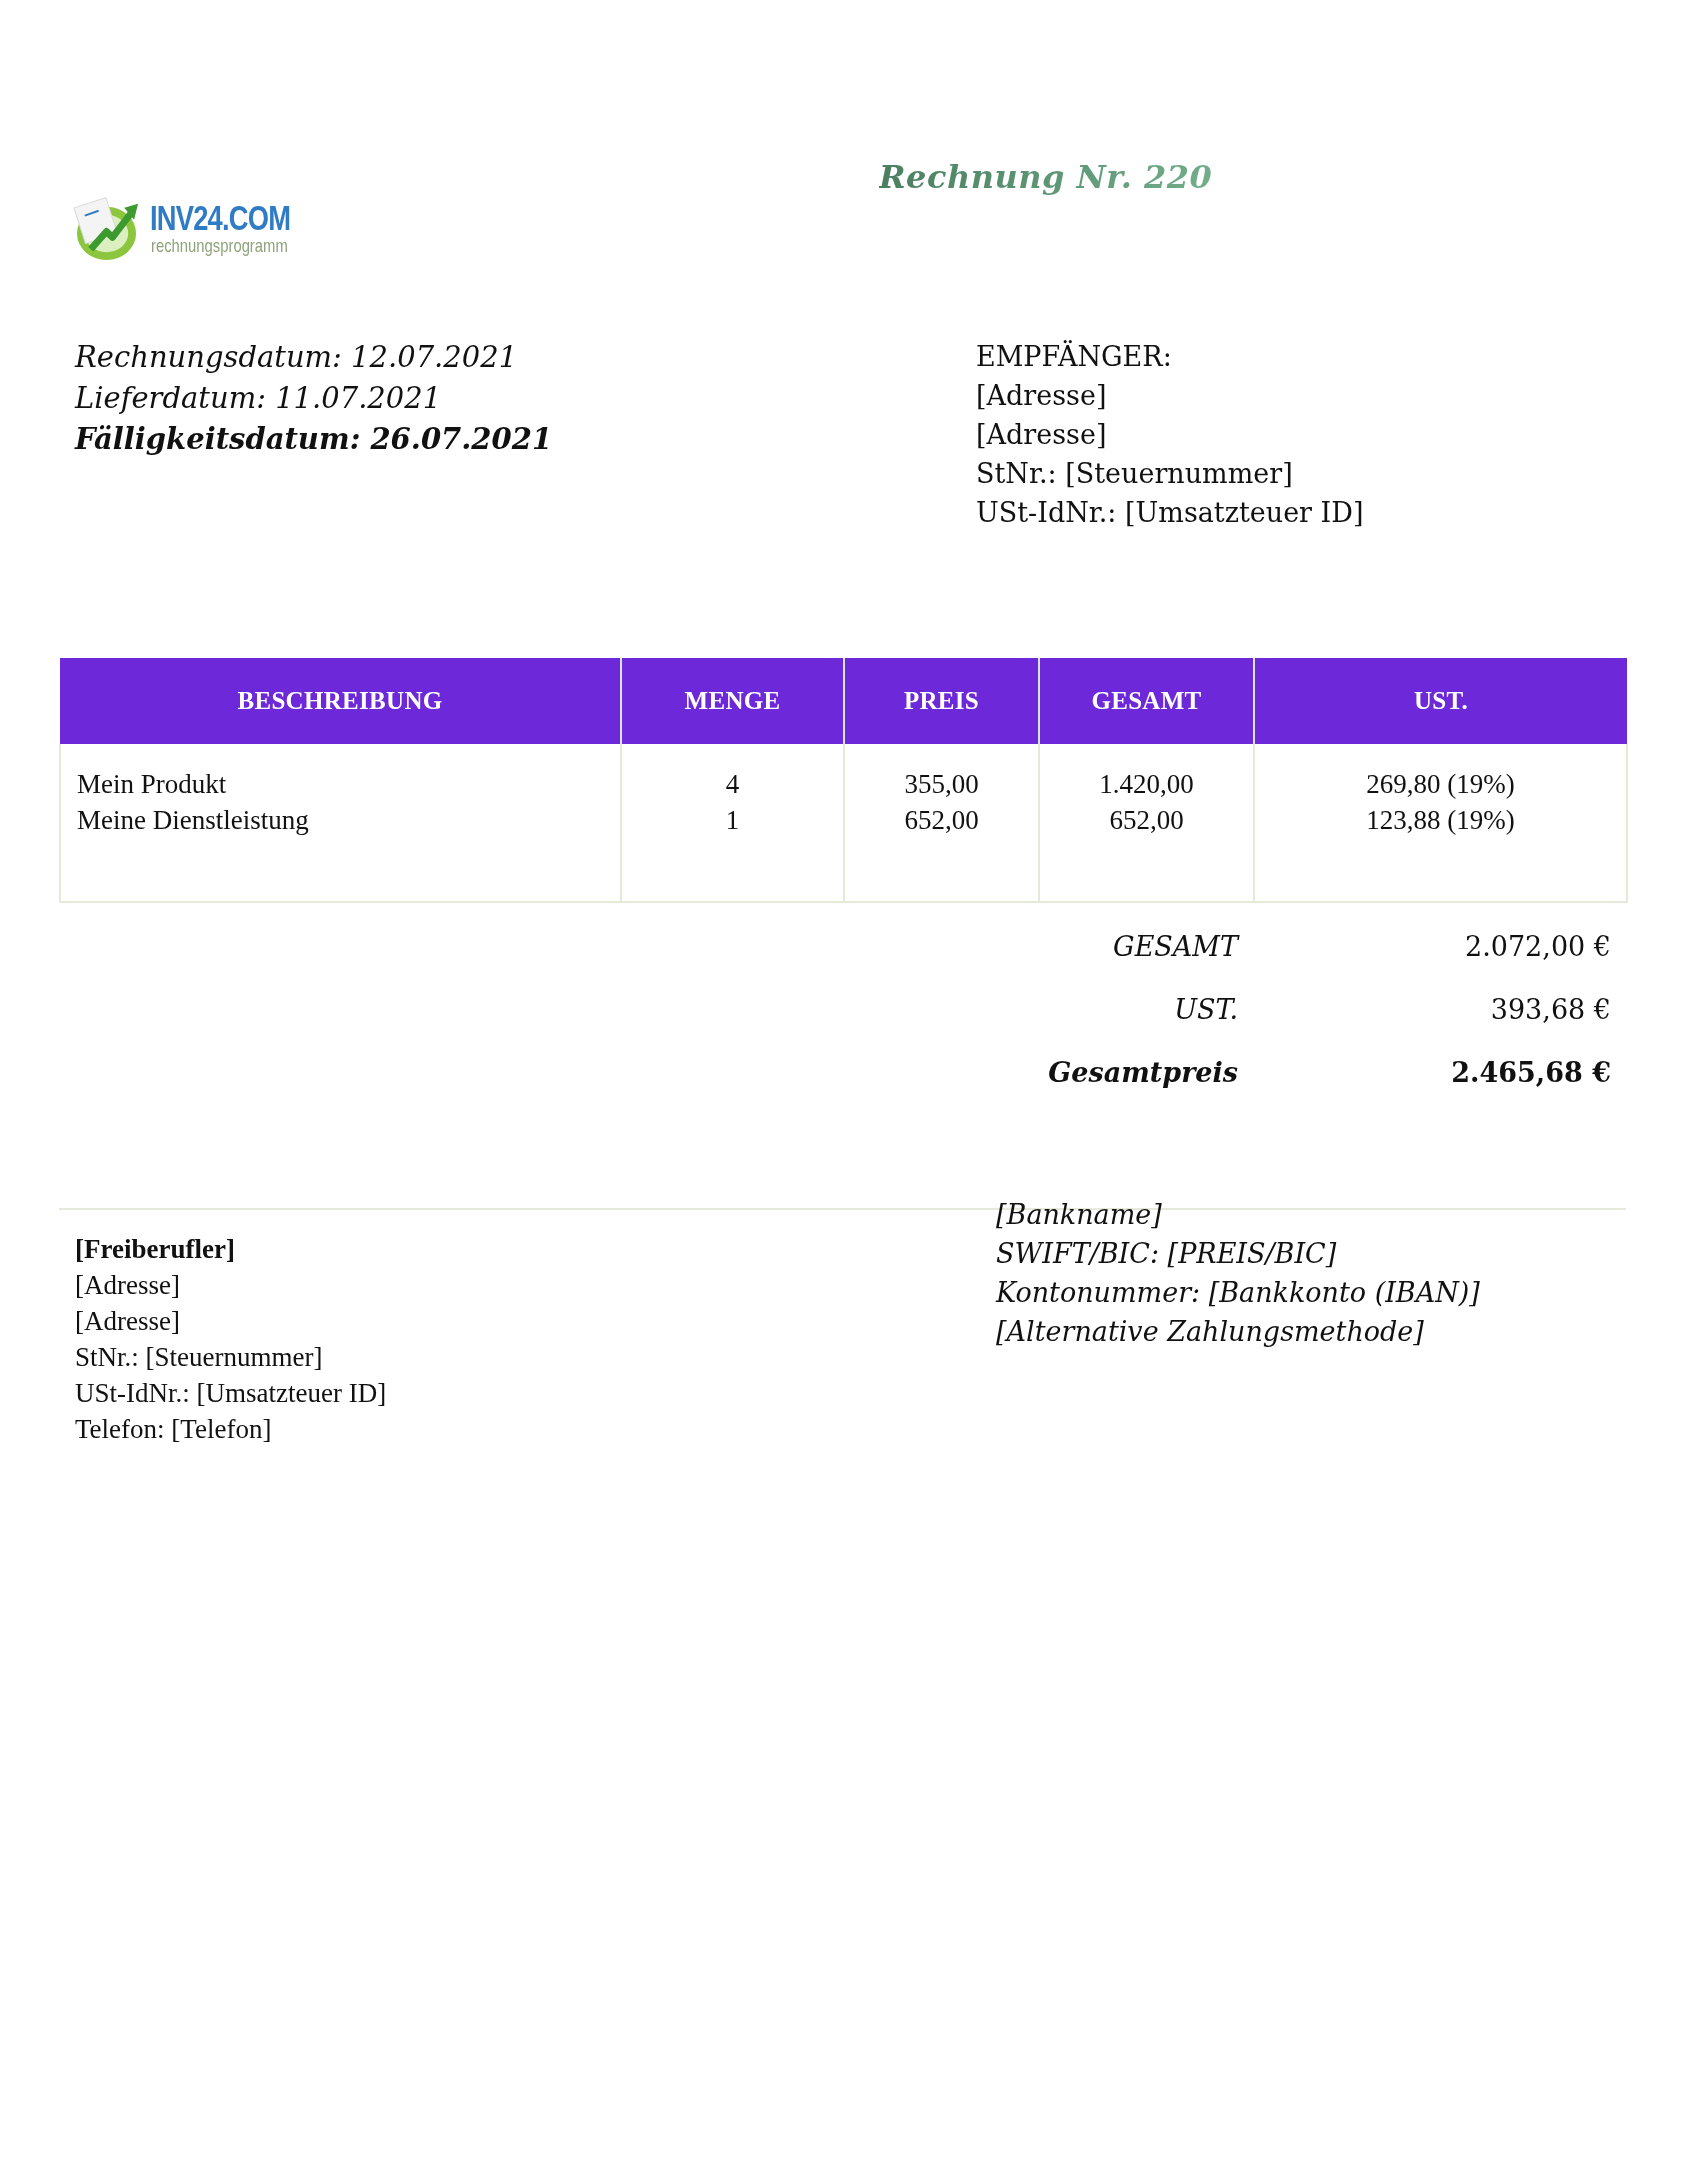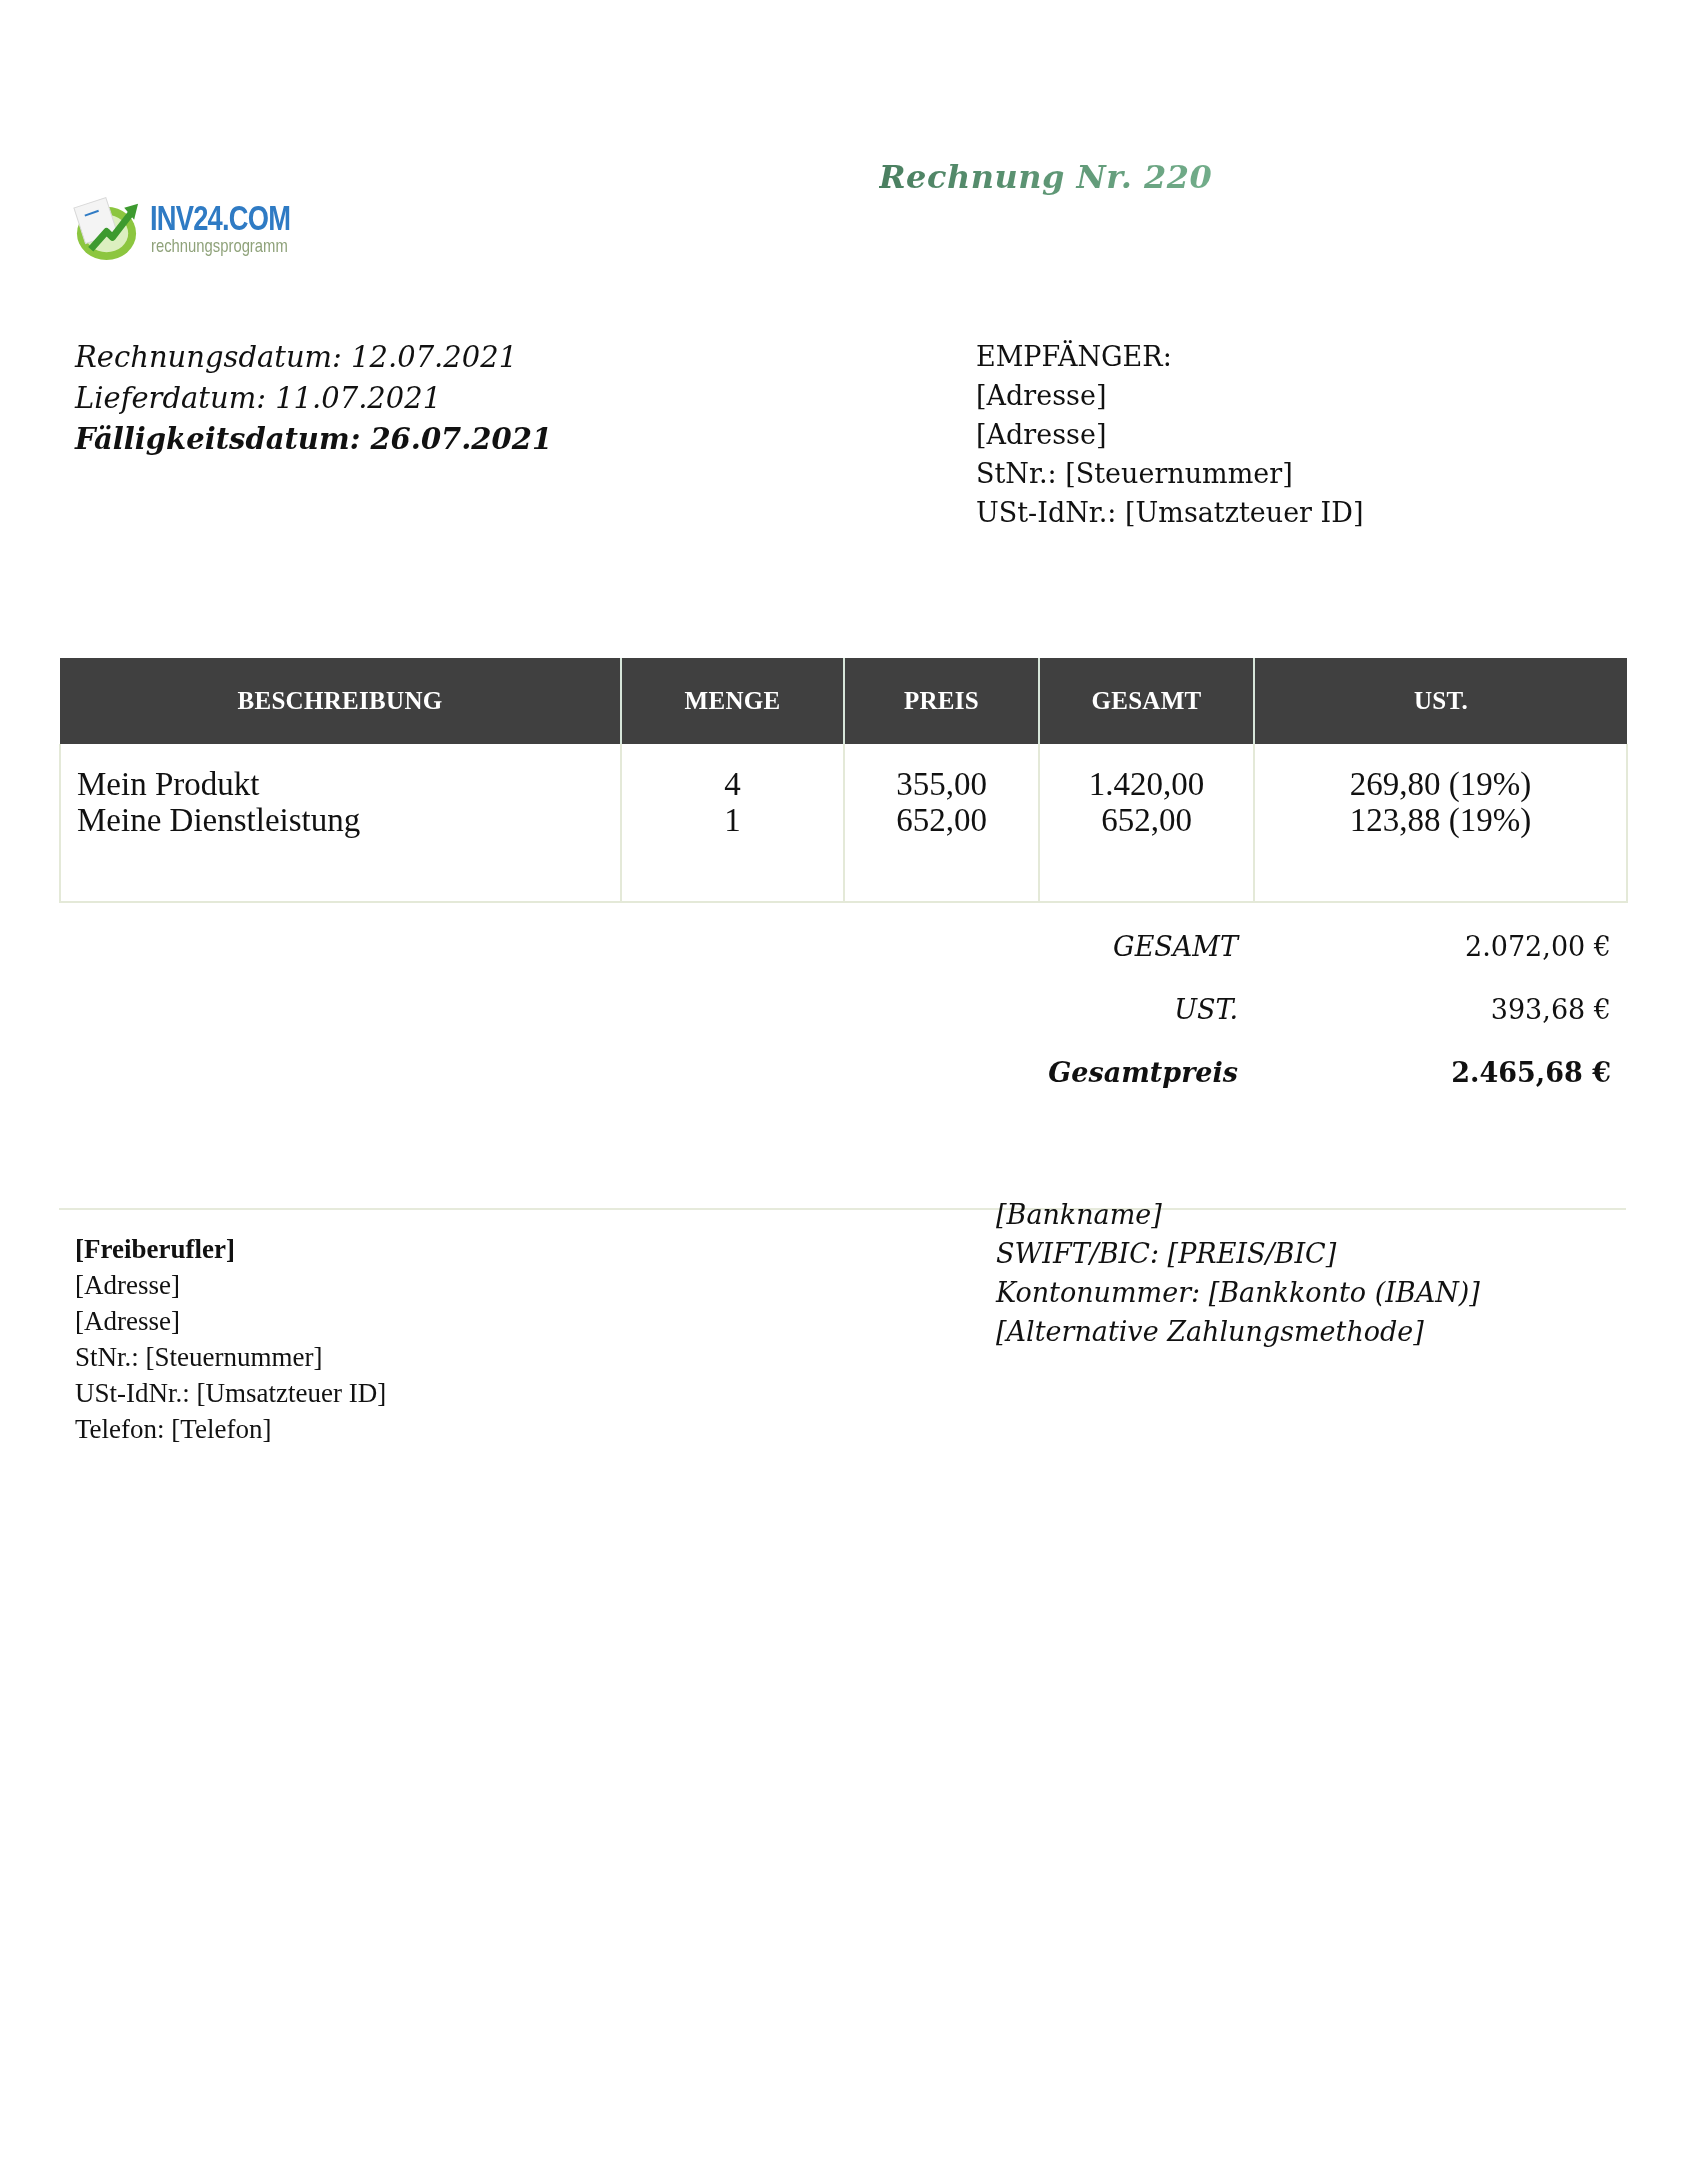--- a/index.html
+++ b/index.html
@@ -20,26 +20,26 @@
            background:linear-gradient(90deg,#4a7f60,#72ad8a); -webkit-background-clip:text; background-clip:text; -webkit-text-fill-color:transparent; }
 
   .dates { left:75px; top:337px; font-size:29px; font-style:italic; line-height:41px; }
   .dates .bold { font-weight:bold; }
 
   .recipient { left:976px; top:337px; font-size:27px; line-height:39px; }
   .recipient .bold { font-weight:bold; }
 
   
   .inv-table { left:59px; top:658px; width:1567px; border-collapse:collapse; table-layout:fixed; }
-  .inv-table th { background:#404040; color:#fff; font-weight:bold; font-size:25px; height:86px;
+  .inv-table th { background:#6d28d9; color:#fff; font-weight:bold; font-size:25px; height:86px;
                   text-align:center; border-left:2px solid #d7e6da; padding:0; vertical-align:middle;
                   font-family:"Liberation Serif",serif; letter-spacing:0.3px; }
   .inv-table th:first-child { border-left:none; }
   .inv-table td { border:2px solid #e4e9d8; border-top:none; height:134px; vertical-align:top;
-                  padding-top:22px; font-size:33px; line-height:36px; text-align:center;
+                  padding-top:22px; font-size:27px; line-height:36px; text-align:center;
                   font-family:"Liberation Serif",serif; }
   .inv-table td.desc { text-align:left; padding-left:16px; }
 
   .totals { left:891px; top:931px; width:720px; }
   .tot-row { position:relative; height:63px; font-size:27px; }
   .tot-label { position:absolute; right:373px; top:0; font-style:italic; white-space:nowrap; }
   .tot-value { position:absolute; right:0; top:0; white-space:nowrap; }
   .tot-row.grand { font-weight:bold; }
 
   .sep { left:59px; top:1208px; width:1567px; height:2px; background:#e6eadb; }

